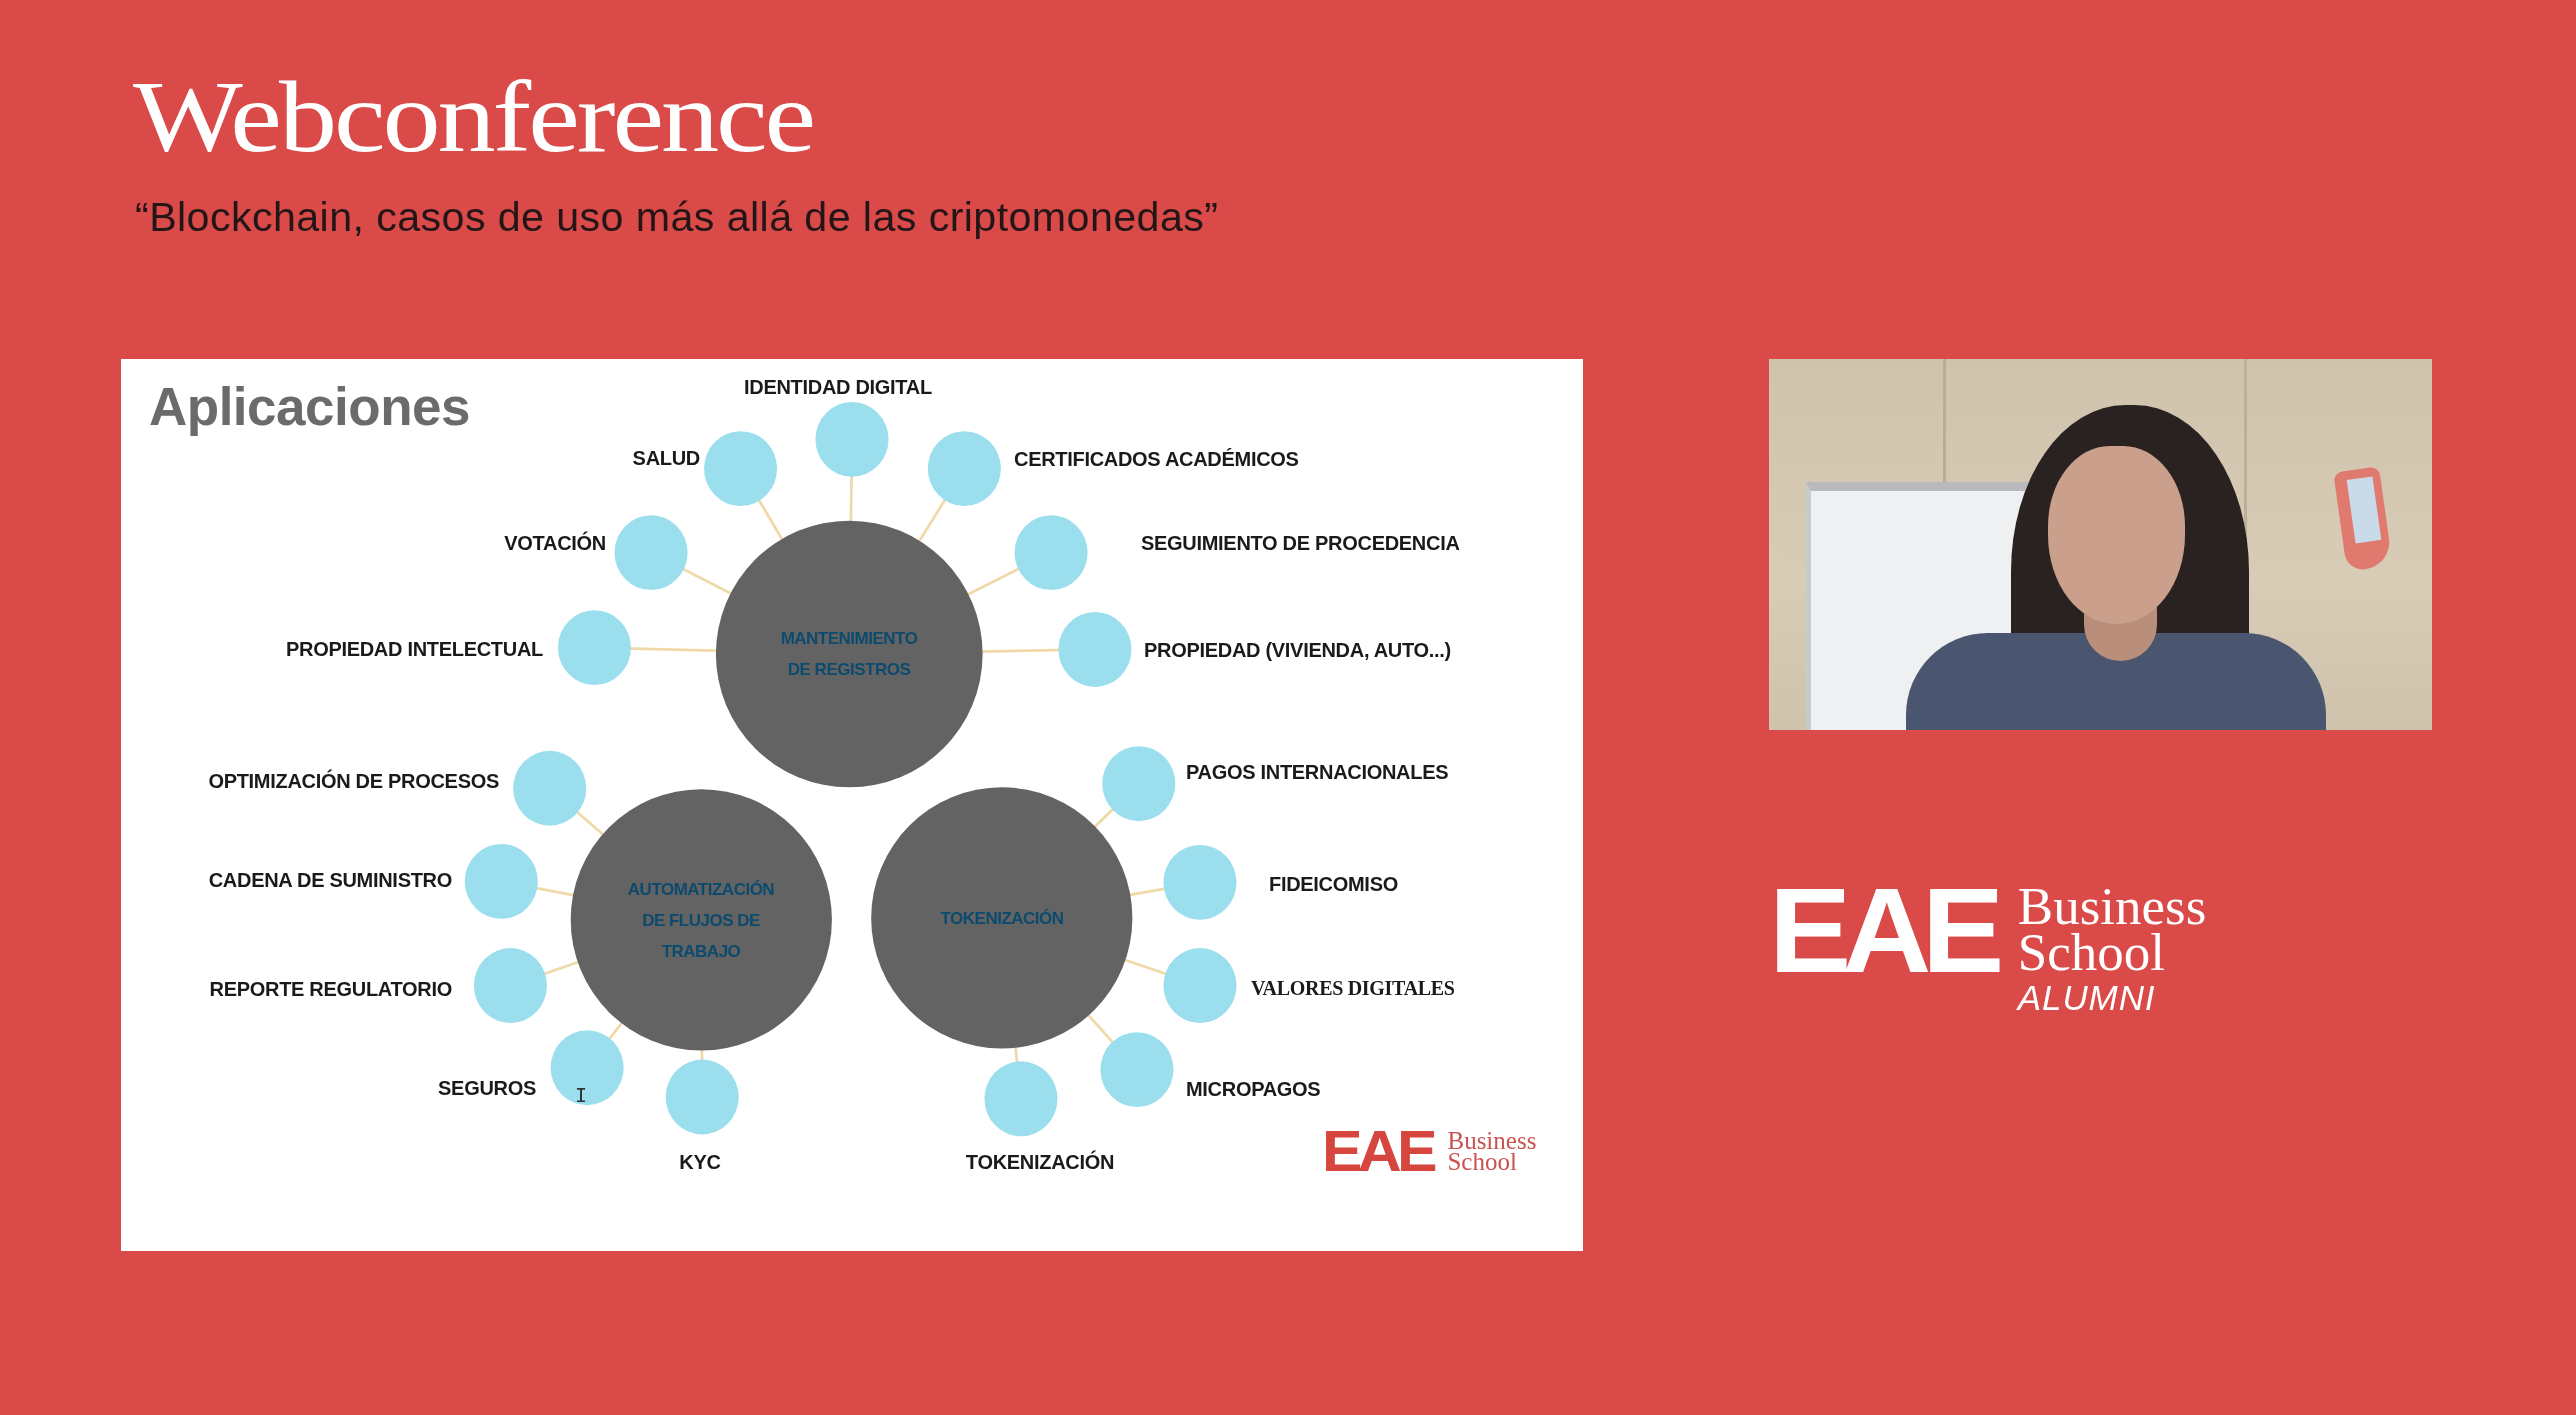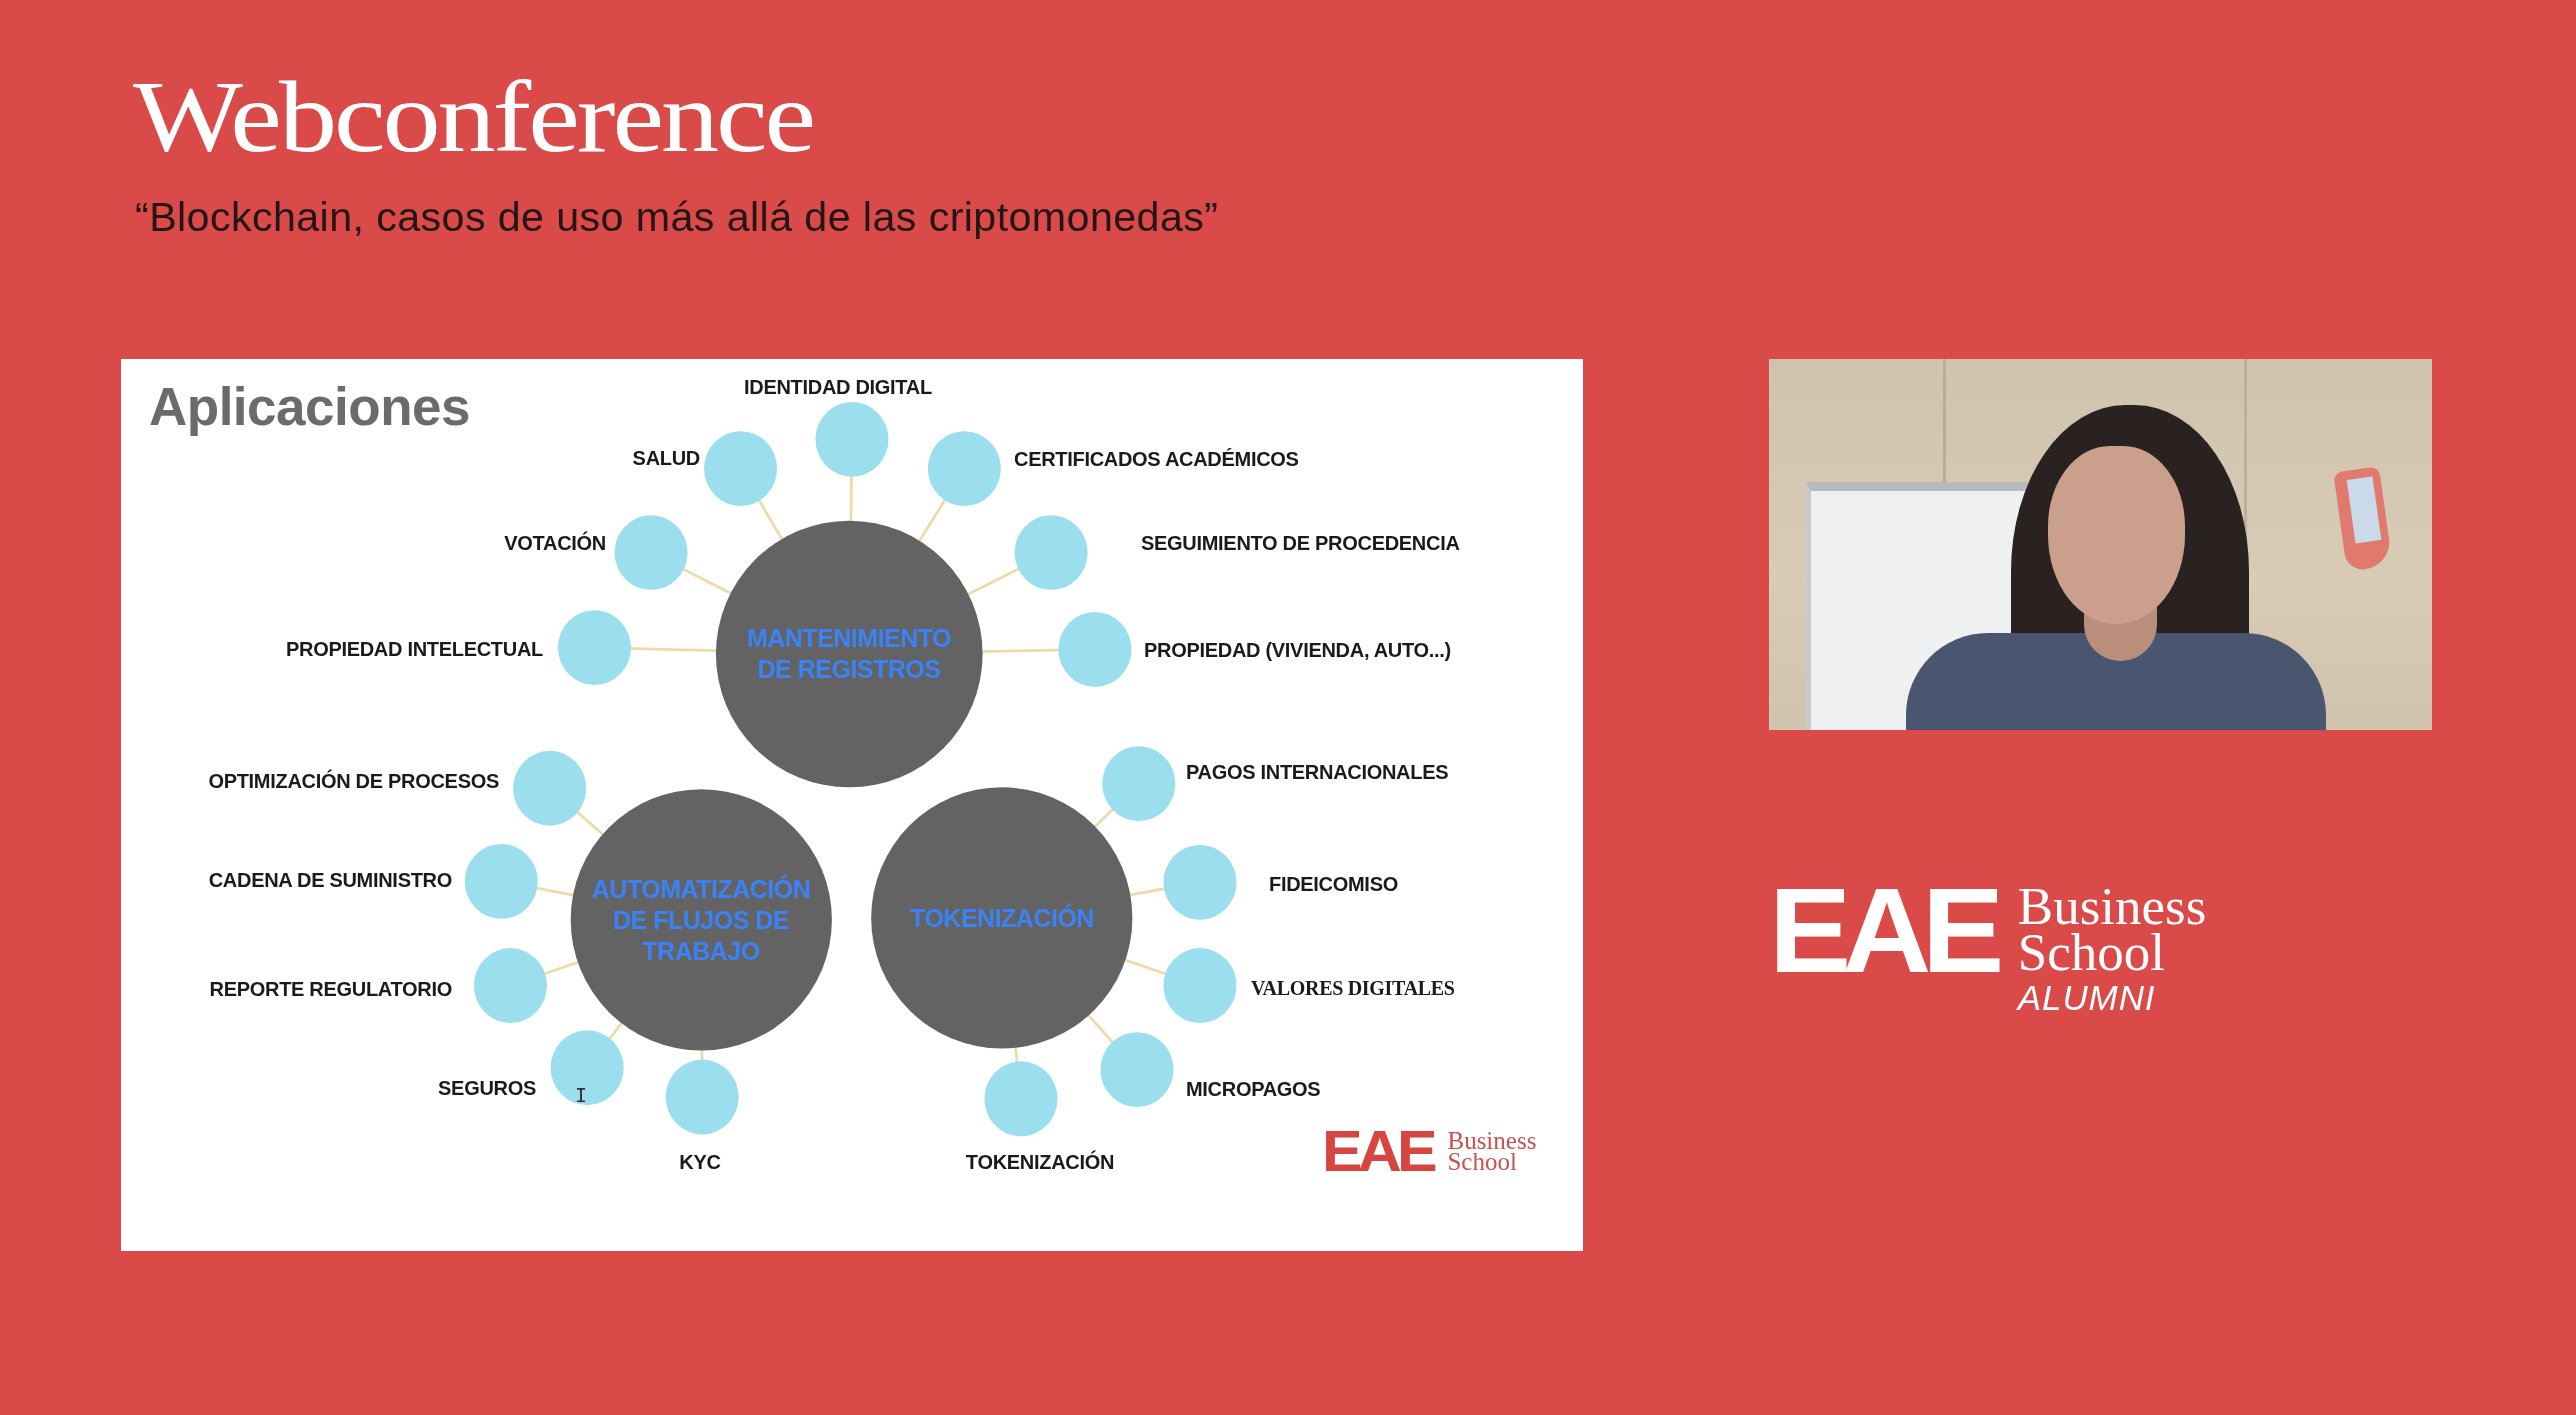--- a/index.html
+++ b/index.html
@@ -35,21 +35,21 @@
     font-size: 53px; line-height: 1.2; color: #6b6b6b; letter-spacing: -0.5px;
     white-space: nowrap;
   }
   .node-label {
     position: absolute; font-family: "Liberation Sans", sans-serif;
     font-weight: 700; font-size: 20px; line-height: 22px; color: #1a1a1a;
     white-space: nowrap; letter-spacing: -0.3px;
   }
   .hub-label {
     position: absolute; font-family: "Liberation Sans", sans-serif;
-    font-weight: 700; font-size: 25px; line-height: 31px; color: #3b82f6;
+    font-weight: 700; font-size: 17px; line-height: 31px; color: #0c4a6e;
     text-align: center; white-space: pre-line; letter-spacing: -0.5px;
     transform: translate(-50%, -50%);
   }
   .slide-logo {
     position: absolute; left: 1201px; top: 765px; height: 53px;
     display: flex; align-items: center; color: #D7453F;
   }
   .slide-logo .eae {
     font-family: "Liberation Sans", sans-serif; font-weight: 700;
     font-size: 58px; letter-spacing: -4.6px; line-height: 1;

